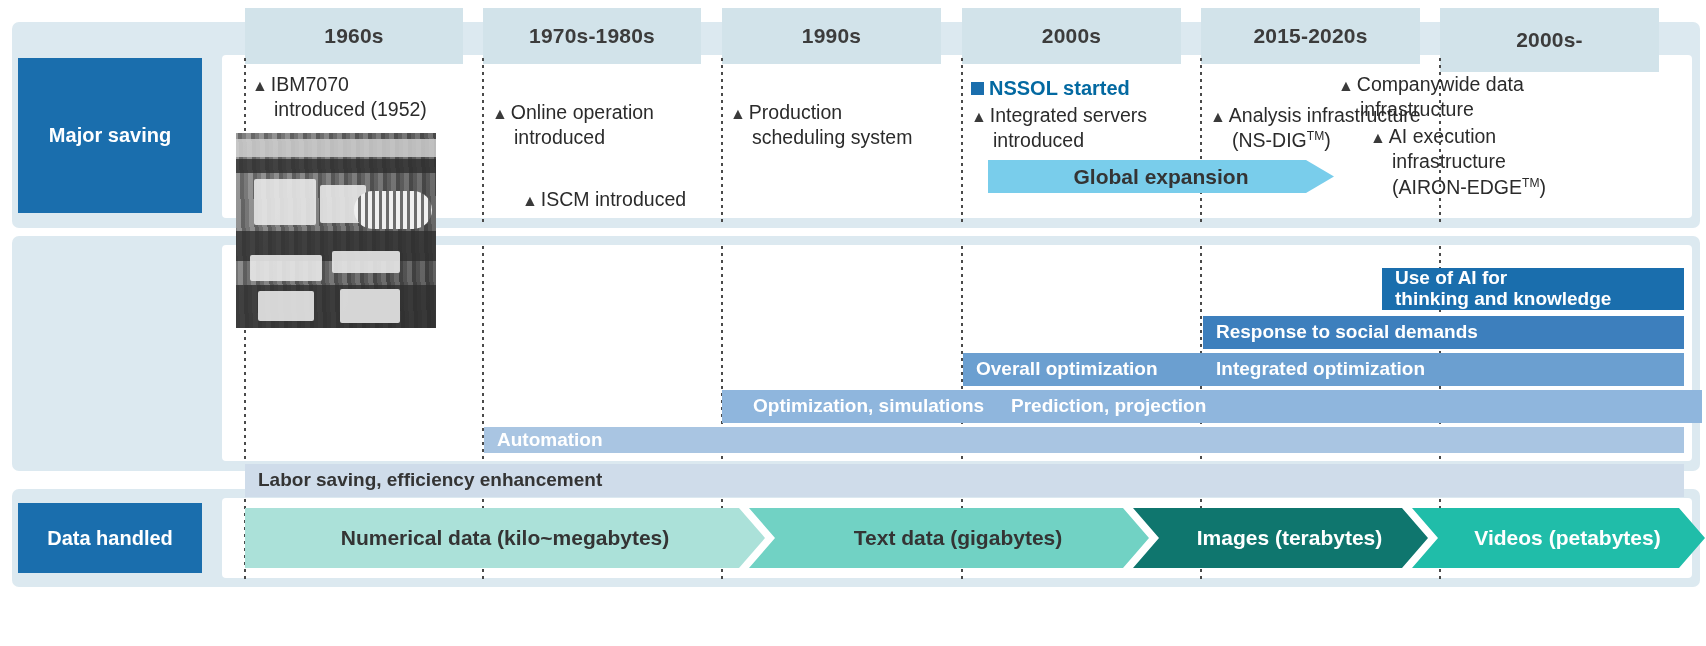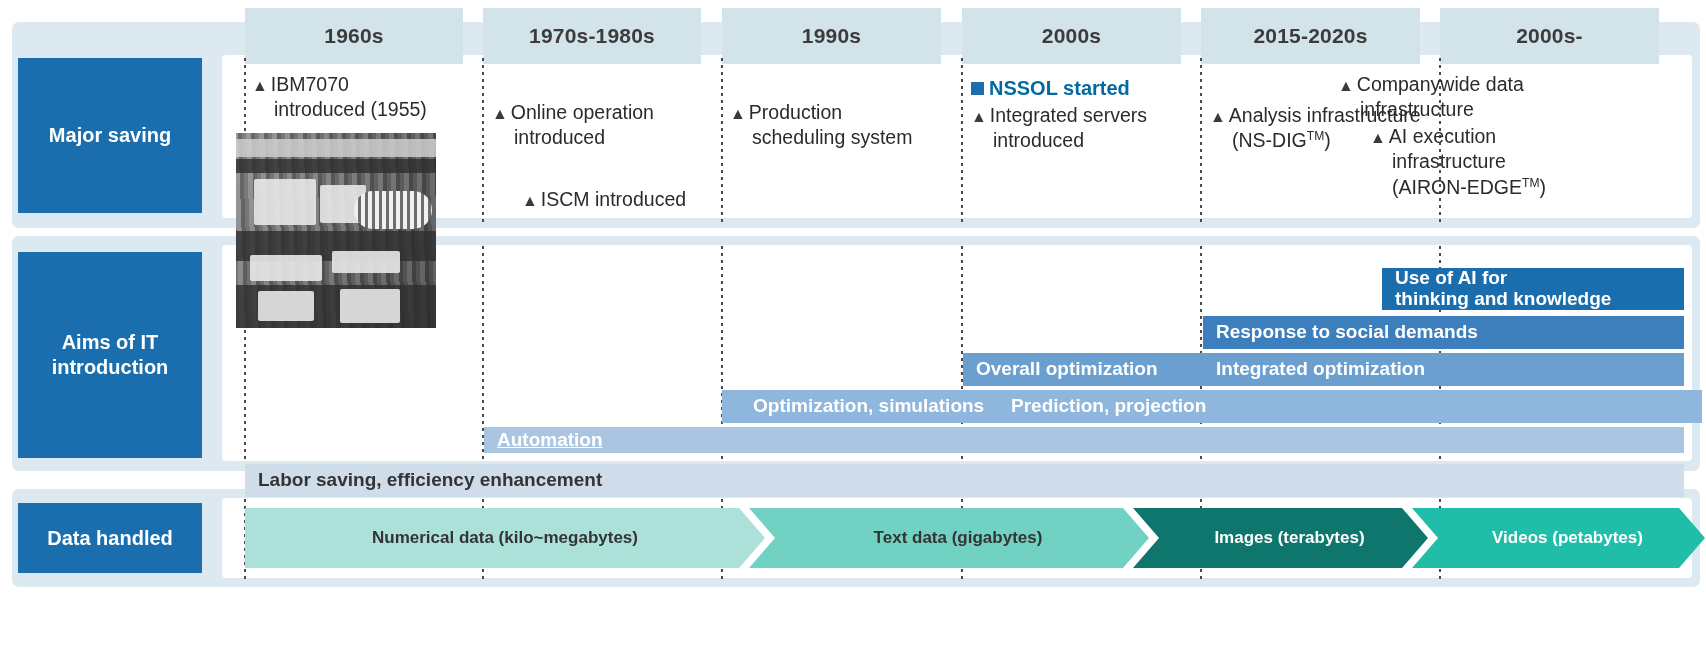--- a/index.html
+++ b/index.html
@@ -139,21 +139,21 @@
   .bar.light2{ background:#a9c5e2; }
   .bar.pale  { background:#cfdcea; color:#343434; }
 
   
   .chev{
     position:absolute;
     display:flex;
     align-items:center;
     justify-content:center;
     font-weight:bold;
-    font-size:17px;
+    font-size:21px;
     clip-path:polygon(0 0, calc(100% - 26px) 0, 100% 50%, calc(100% - 26px) 100%, 0 100%, 26px 50%);
   }
   .chev.first{
     clip-path:polygon(0 0, calc(100% - 26px) 0, 100% 50%, calc(100% - 26px) 100%, 0 100%);
   }
 </style>
 </head>
 <body>
 
 <div id="stage">
@@ -175,35 +175,29 @@
       </div>
       <div class="era" style="left: 722px; top: 8px; width: 219px; height: 56px;">
         <span>1990s</span>
       </div>
       <div class="era" style="left: 962px; top: 8px; width: 219px; height: 56px;">
         <span>2000s</span>
       </div>
       <div class="era" style="left: 1201px; top: 8px; width: 219px; height: 56px;">
         <span>2015-2020s</span>
       </div>
-      <div class="era" style="left: 1440px; top: 8px; width: 219px; height: 56px;">
+      <div class="era" style="left: 1440px; top: 8px; width: 219px; height: 64px;">
         <span>2000s-</span>
       </div>
     </div>
 
   <div class="rowlabel" style="left:18px;top:58px;width:184px;height:155px;">
     <span>Major saving</span>
   </div>
 
-  <div class="rowlabel" style="left:18px;top:252px;width:184px;height:206px;">
-    <span>
-      <span>Aims of IT</span><br>
-      <span>introduction</span>
-    </span>
-  </div>
 
   <div class="rowlabel" style="left:18px;top:503px;width:184px;height:70px;">
     <span>Data handled</span>
   </div>
 
   <div id="dots">
       <div class="vdot" style="left: 244px; top: 58px; height: 168px;"></div>
       <div class="vdot" style="left: 244px; top: 246px; height: 215px;"></div>
       <div class="vdot" style="left: 244px; top: 499px; height: 80px;"></div>
       <div class="vdot" style="left: 482px; top: 58px; height: 168px;"></div>
@@ -218,21 +212,21 @@
       <div class="vdot" style="left: 1200px; top: 58px; height: 168px;"></div>
       <div class="vdot" style="left: 1200px; top: 246px; height: 215px;"></div>
       <div class="vdot" style="left: 1200px; top: 499px; height: 80px;"></div>
       <div class="vdot" style="left: 1439px; top: 58px; height: 168px;"></div>
       <div class="vdot" style="left: 1439px; top: 246px; height: 215px;"></div>
       <div class="vdot" style="left: 1439px; top: 499px; height: 80px;"></div>
     </div>
 
   <div class="case" style="left:252px;top:72px;width:205px;">
     <span class="tri">▲</span><span>IBM7070</span>
-    <span class="hang">introduced (1955)</span>
+    <span class="hang">introduced (1952)</span>
   </div>
 
   <div class="photo" style="left:236px;top:133px;width:200px;height:195px;">
     <div class="ph-band" style="left:0;top:6px;width:200px;height:18px;"></div>
     <div class="ph-dark" style="left:0;top:26px;width:200px;height:14px;"></div>
     <div class="ph-light" style="left:18px;top:46px;width:62px;height:46px;"></div>
     <div class="ph-light" style="left:84px;top:52px;width:46px;height:38px;"></div>
     <div class="ph-coil" style="left:118px;top:58px;width:78px;height:38px;"></div>
     <div class="ph-dark" style="left:0;top:98px;width:200px;height:30px;"></div>
     <div class="ph-light" style="left:14px;top:122px;width:72px;height:26px;"></div>
@@ -272,37 +266,40 @@
   <div class="case" style="left:1338px;top:72px;width:220px;">
     <span class="tri">▲</span><span>Companywide data</span>
     <span class="hang">infrastructure</span>
   </div>
   <div class="case" style="left:1370px;top:124px;width:195px;">
     <span class="tri">▲</span><span>AI execution</span>
     <span class="hang">infrastructure</span>
     <span class="hang"><span>(AIRON-EDGE</span><sup>TM</sup><span>)</span></span>
   </div>
 
+  <div class="garrow" style="left:988px;top:160px;width:346px;height:33px;">
+    <span>Global expansion</span>
+  </div>
 
   <div id="bars">
       <div class="bar dark" style="left: 1382px; top: 268px; width: 302px; height: 42px;">
         <span class="lbl"><span>Use of AI for</span><br><span>thinking and knowledge</span></span>
       </div>
       <div class="bar mid" style="left: 1203px; top: 316px; width: 481px; height: 33px;">
         <span class="lbl">Response to social demands</span>
       </div>
       <div class="bar mid2" style="left: 963px; top: 353px; width: 721px; height: 33px;">
         <span class="lbl">Overall optimization</span>
         <span class="lbl2" style="left: 253px;">Integrated optimization</span>
       </div>
       <div class="bar light" style="left: 722px; top: 390px; width: 962px; height: 33px;">
         <span class="lbl">Optimization, simulations</span>
         <span class="lbl2" style="left: 289px;">Prediction, projection</span>
       </div>
-      <div class="bar light2" style="left: 484px; top: 427px; width: 1200px; height: 26px; text-decoration: underline;">
+      <div class="bar light2" style="left: 484px; top: 427px; width: 1200px; height: 26px;">
         <span class="lbl">Automation</span>
       </div>
       <div class="bar pale" style="left: 245px; top: 464px; width: 1439px; height: 33px;">
         <span class="lbl">Labor saving, efficiency enhancement</span>
       </div>
     </div>
 
   <div id="chevrons">
       <div class="chev first" style="left: 245px; top: 508px; width: 520px; height: 60px; background: rgb(171, 225, 217); color: rgb(52, 52, 52);">
         <span style="padding-left: 0px;">Numerical data (kilo~megabytes)</span>

